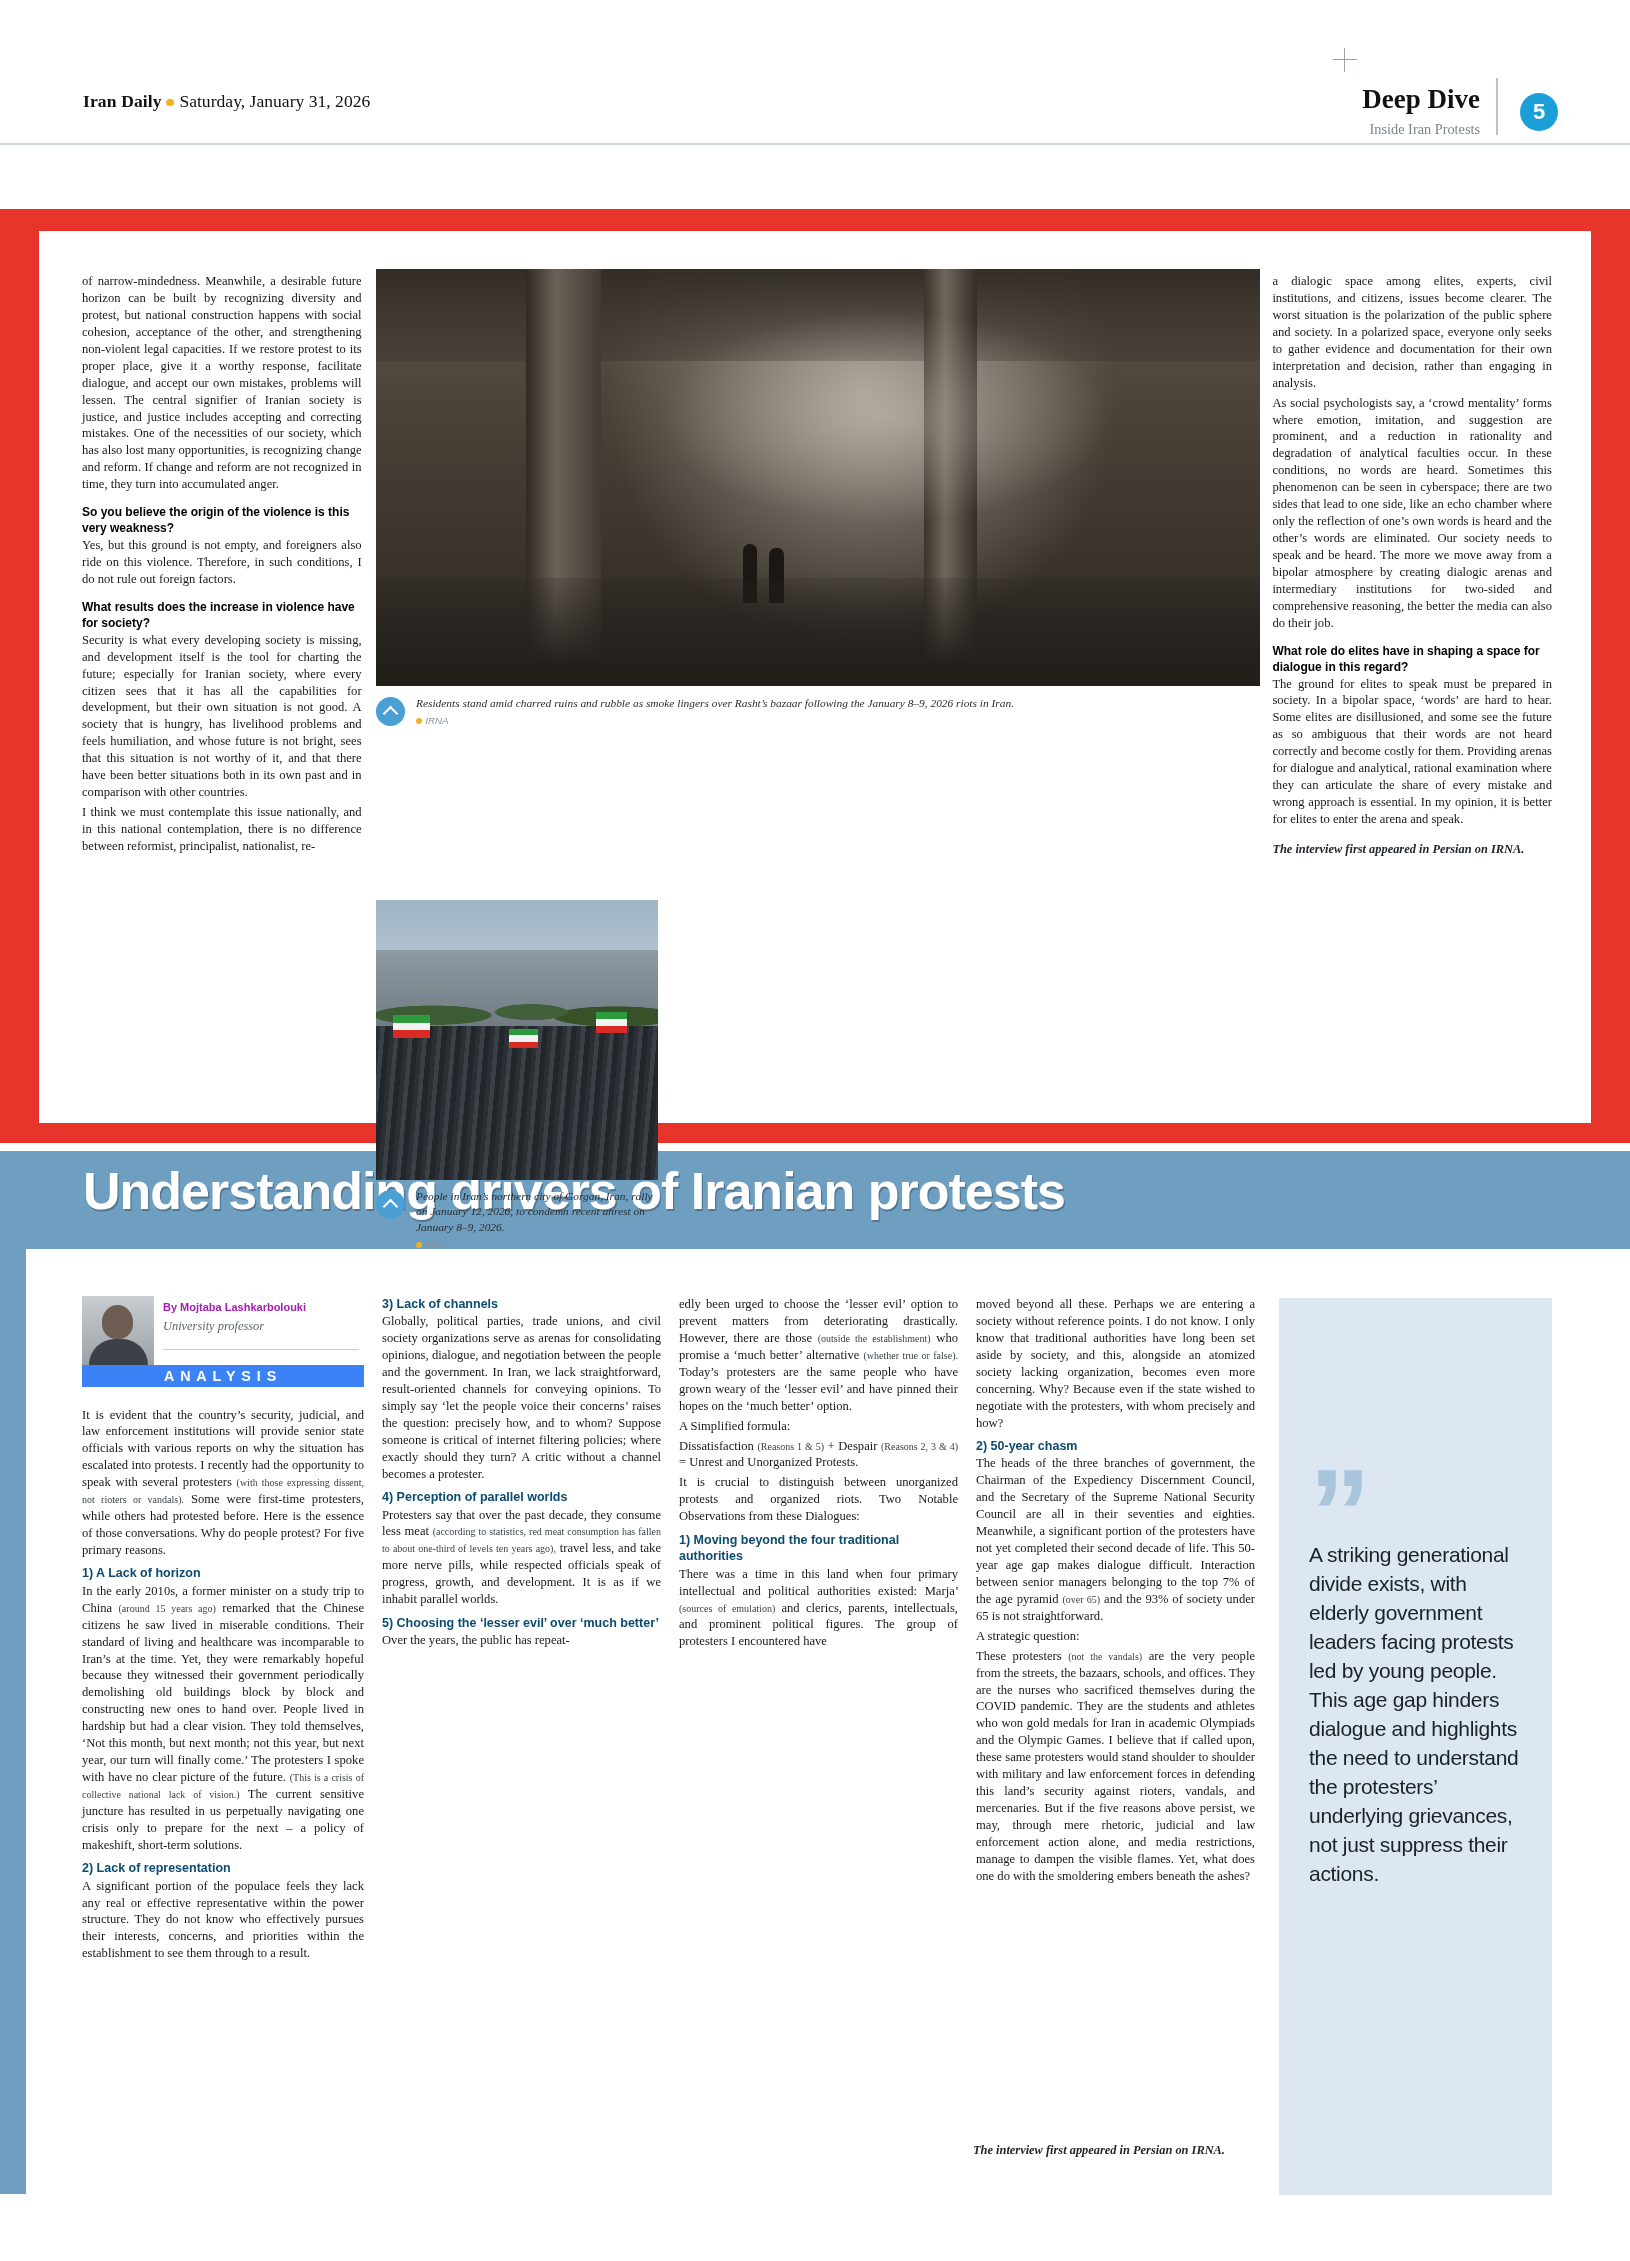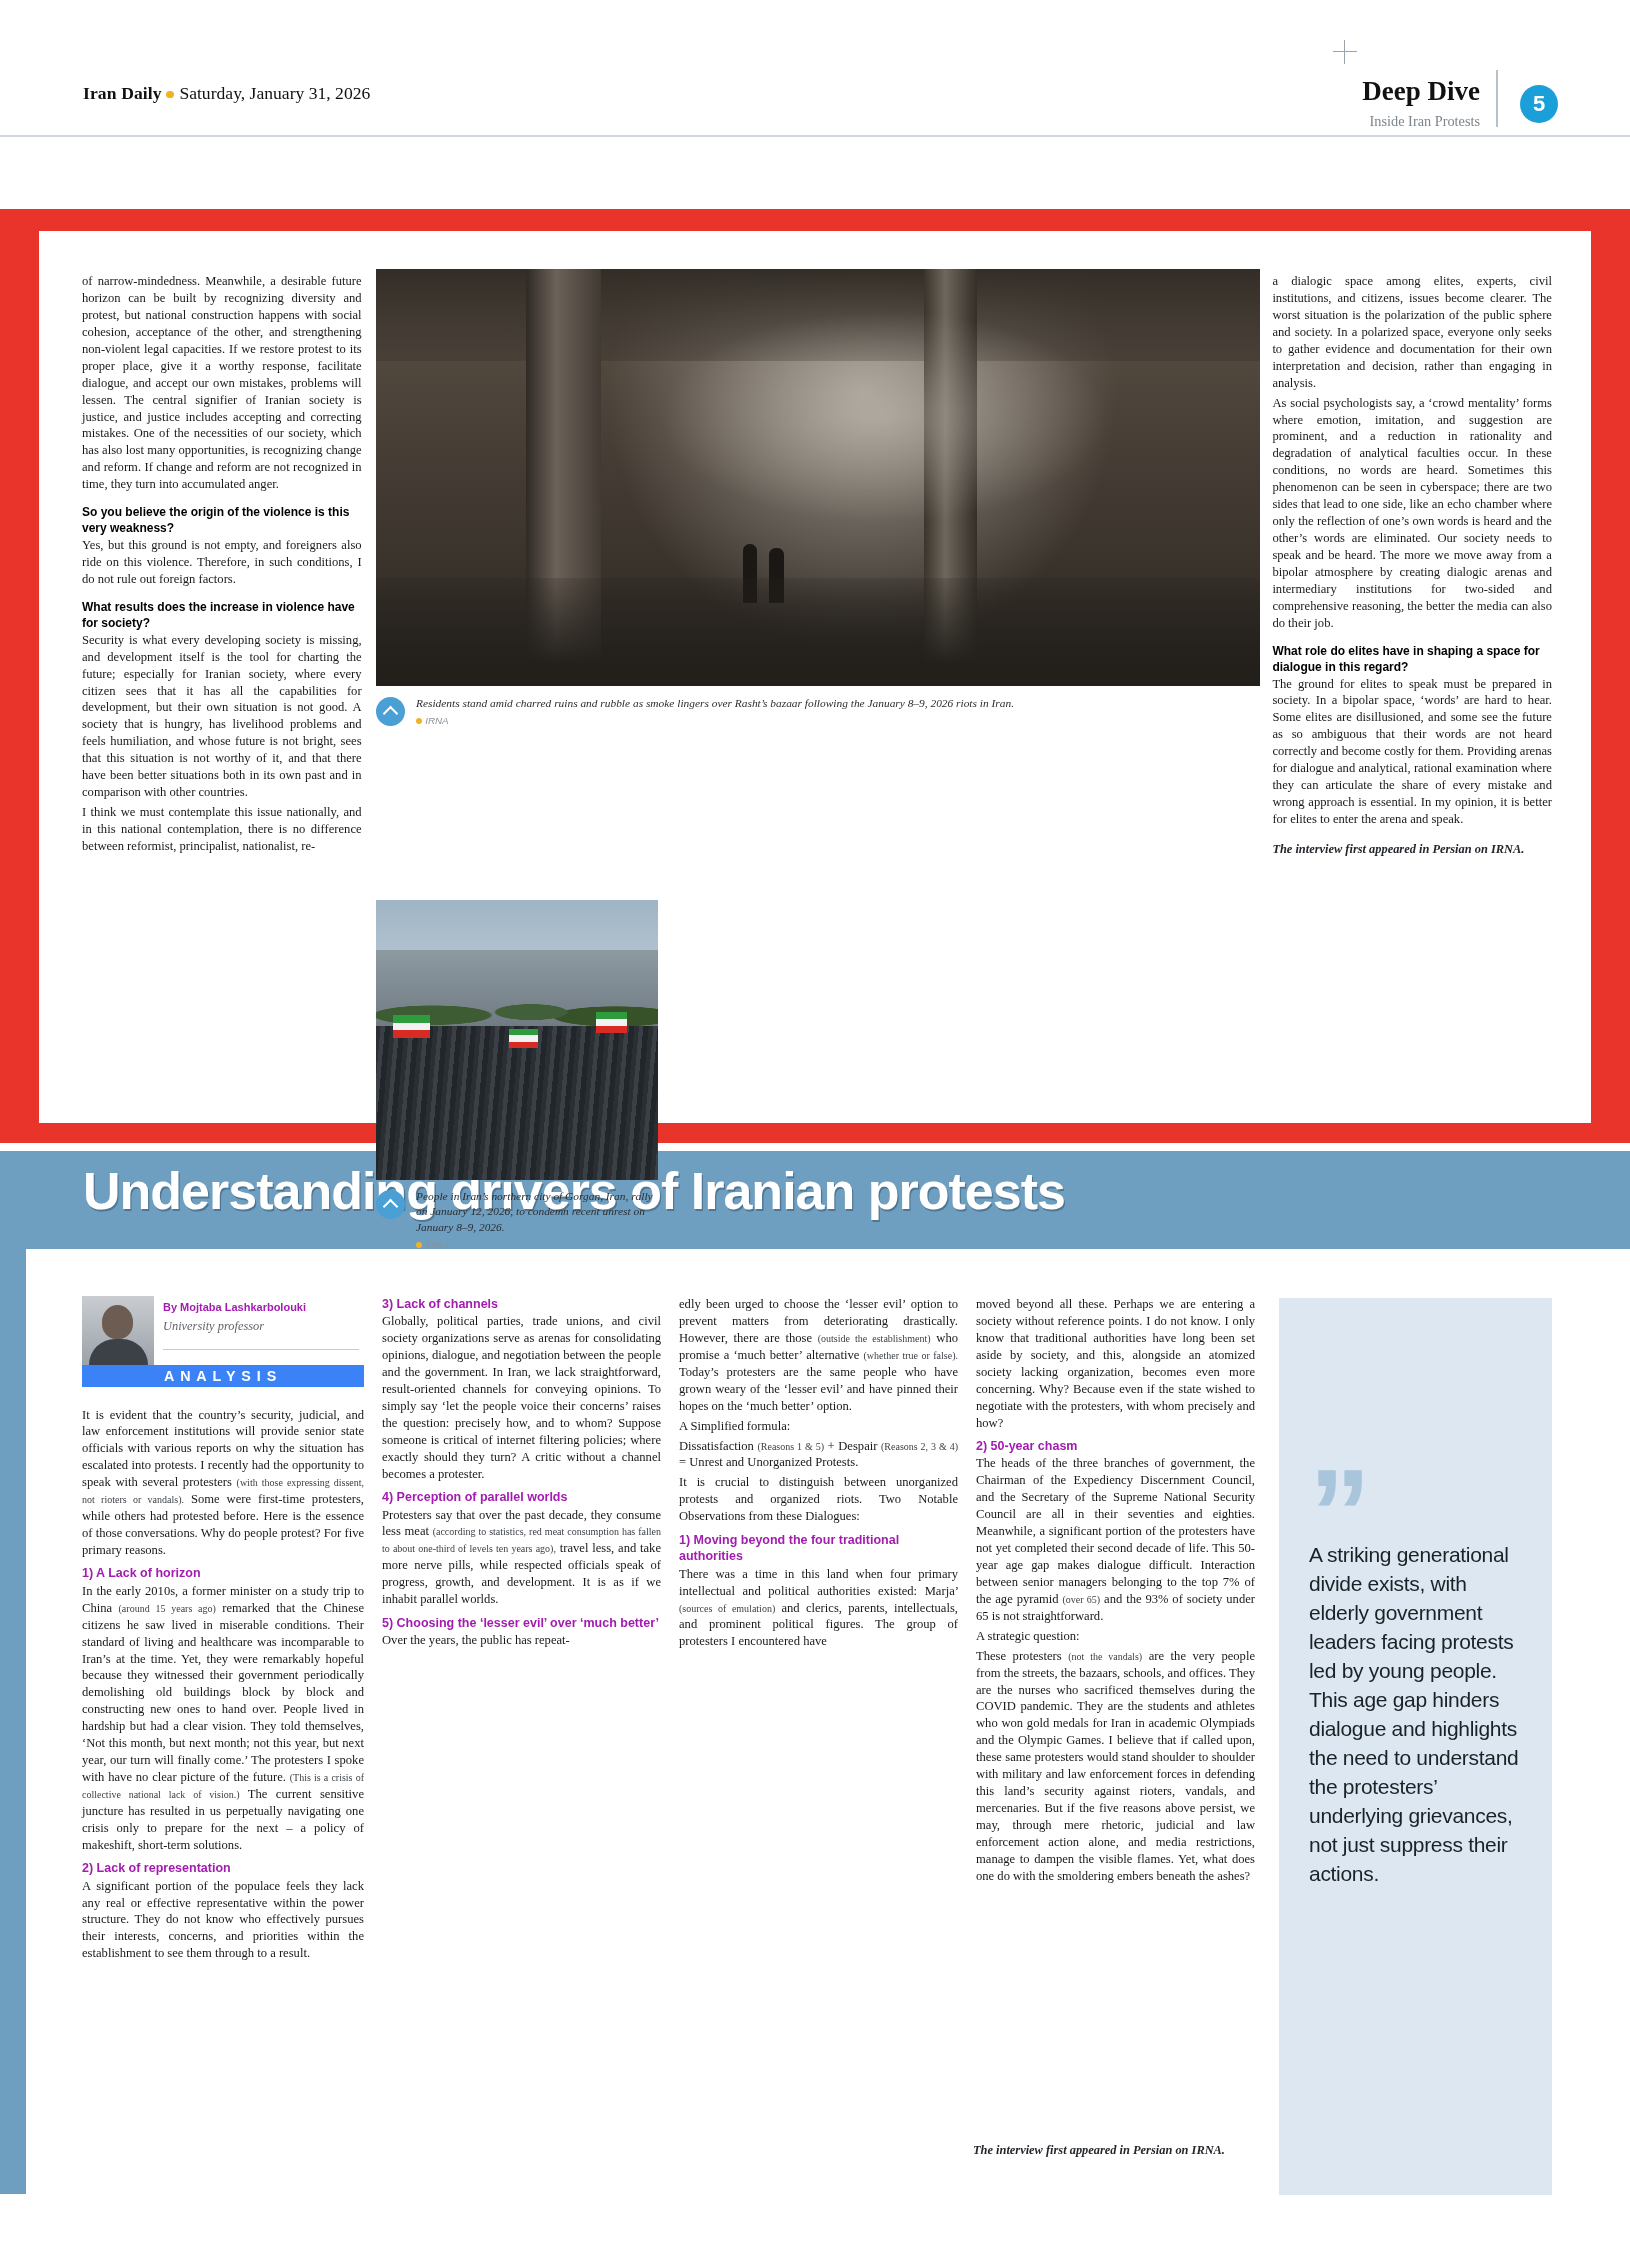--- a/index.html
+++ b/index.html
@@ -11,21 +11,21 @@
     width: 1630px;
     height: 2261px;
     font-family: "Liberation Serif", serif;
     position: relative;
     overflow: hidden;
   }
 
   
   .masthead {
     position: absolute;
-    top: 0; left: 0;
+    top: 8px; left: 0;
     width: 1630px;
     height: 137px;
     border-bottom: 2px solid #cfd6dd;
     box-sizing: border-box;
   }
   .crop-mark {
     position: absolute;
     top: 40px; left: 1333px;
     width: 23.5px; height: 23.5px;
   }
@@ -338,21 +338,21 @@
     text-align: center;
     line-height: 22px;
     box-sizing: border-box;
   }
   .sub-head {
     font-family: "Liberation Sans", sans-serif;
     font-weight: bold;
     font-size: 12.5px;
     line-height: 1.33;
     margin: 6.5px 0 0.7px 0;
-    color: #a21caf;
+    color: #0c4a6e;
     text-align: left;
   }
   .tiny {
     font-size: 10px;
     color: #3a3f44;
   }
 
   
   .photo-2 {
     position: absolute;

